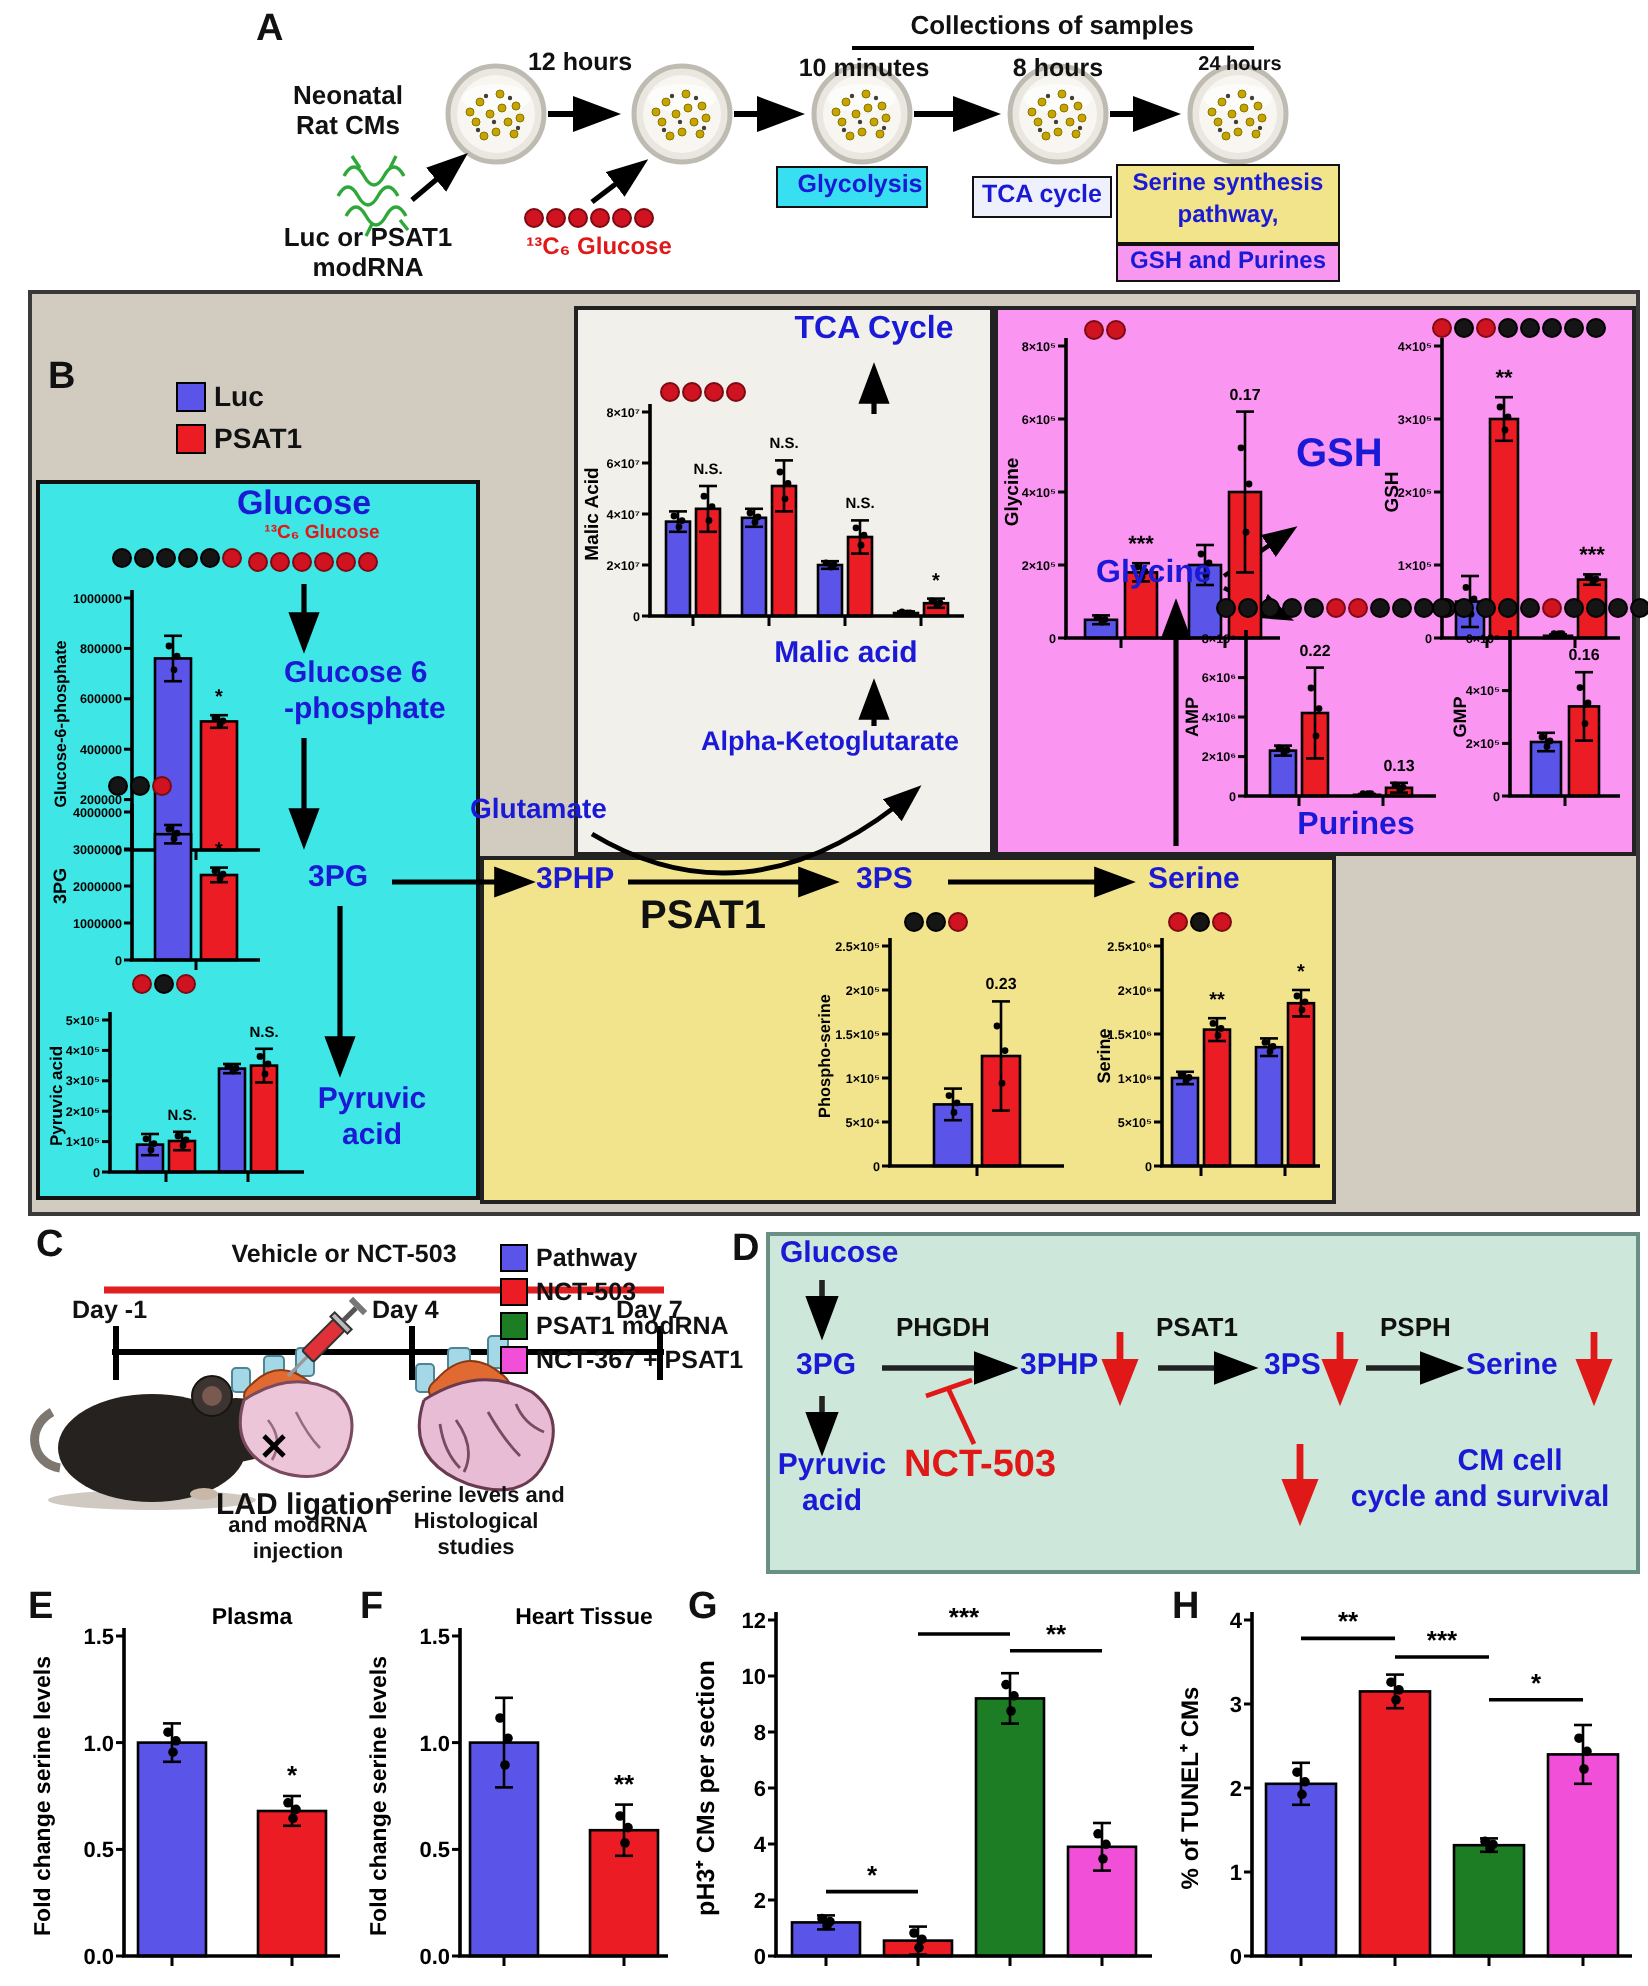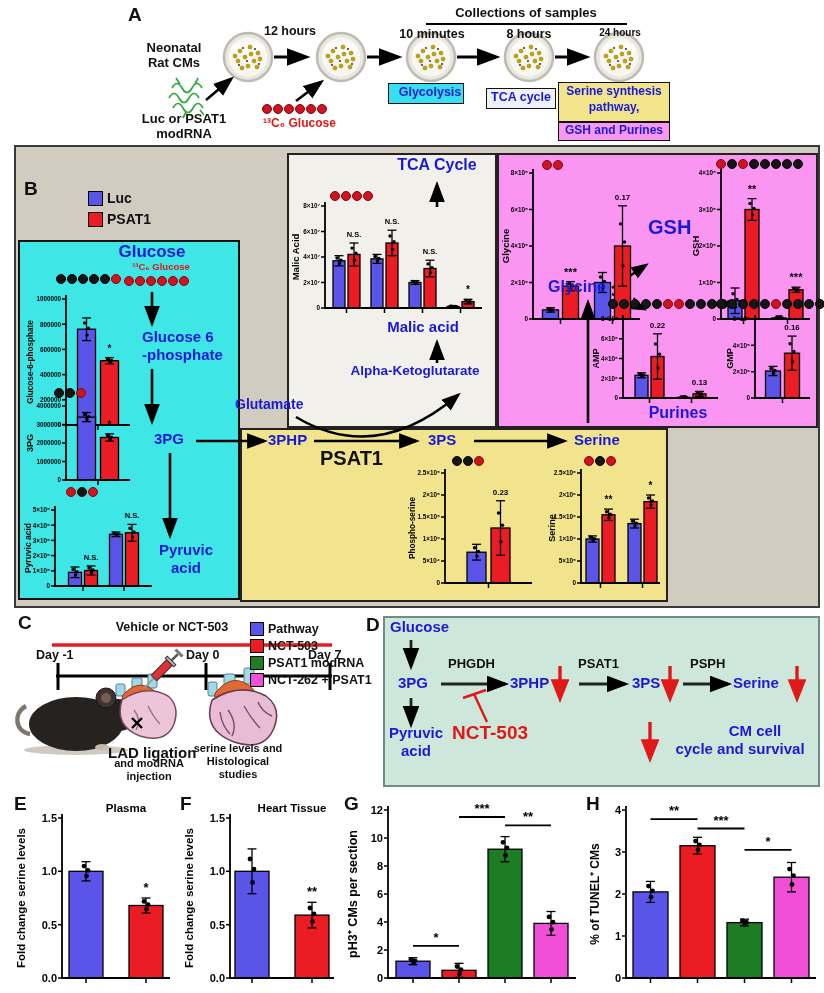--- a/index.html
+++ b/index.html
@@ -754,21 +754,21 @@
       <rect x="40" y="0" width="10" height="16" rx="2" fill="#a5d8e6" stroke="#4d8596"></rect>
       <rect x="4" y="14" width="9" height="14" rx="2" fill="#a5d8e6" stroke="#4d8596"></rect>
       <path d="M14,22 q16,-18 34,-2 q8,8 -2,12 l-30,2 q-10,-6 -2,-12" fill="#e06a32" stroke="#8a3a12"></path>
       <path d="M8,32 q-10,30 22,42 q30,10 40,-14 q8,-20 -8,-32 q-26,-14 -54,4" fill="#e8bcd4" stroke="#6a3a50" stroke-width="1.5"></path>
       <path d="M24,42 q10,14 4,26 M40,38 q8,14 16,22 M54,34 q4,10 14,14 M16,44 q2,14 10,22" stroke="#7a4a62" fill="none" stroke-width="1.4"></path>
     </g>
   </svg>
   <div class="t" style="left:18px;top:612px;font-size:19px">C</div>
   <div class="t ctr" style="left:92px;top:620px;width:160px;font-size:12.5px">Vehicle or NCT-503</div>
   <div class="t" style="left:36px;top:648px;font-size:12.5px">Day -1</div>
-  <div class="t" style="left:186px;top:648px;font-size:12.5px">Day 0</div>
+  <div class="t" style="left:186px;top:648px;font-size:12.5px">Day 4</div>
   <div class="t" style="left:308px;top:648px;font-size:12.5px">Day 7</div>
   <div class="t ctr" style="left:108px;top:744px;width:82px;font-size:15px">LAD ligation</div>
   <div class="t ctr" style="left:108px;top:757px;width:82px;font-size:11px">and modRNA</div>
   <div class="t ctr" style="left:108px;top:770px;width:82px;font-size:11px">injection</div>
   <div class="t ctr" style="left:188px;top:742px;width:100px;font-size:11px">serine levels and</div>
   <div class="t ctr" style="left:188px;top:755px;width:100px;font-size:11px">Histological</div>
   <div class="t ctr" style="left:188px;top:768px;width:100px;font-size:11px">studies</div>
   <div class="leg" style="left:250px;top:622px">
     <span class="sw c-blue" style="width:14px;height:14px"></span>
     <span class="t" style="position:static;font-size:12.5px">Pathway</span>
@@ -776,21 +776,21 @@
   <div class="leg" style="left:250px;top:639px">
     <span class="sw c-red" style="width:14px;height:14px"></span>
     <span class="t" style="position:static;font-size:12.5px">NCT-503</span>
   </div>
   <div class="leg" style="left:250px;top:656px">
     <span class="sw c-green" style="width:14px;height:14px"></span>
     <span class="t" style="position:static;font-size:12.5px">PSAT1 modRNA</span>
   </div>
   <div class="leg" style="left:250px;top:673px">
     <span class="sw c-magenta" style="width:14px;height:14px"></span>
-    <span class="t" style="position:static;font-size:12.5px">NCT-262 + PSAT1</span>
+    <span class="t" style="position:static;font-size:12.5px">NCT-367 + PSAT1</span>
   </div>
 
   <div class="box" id="boxD"></div>
   <svg class="ov" style="left:383px;top:616px" width="437" height="171">
     <defs>
       <marker id="ahD" markerWidth="9" markerHeight="8" refX="6.5" refY="3" orient="auto">
           <path d="M0,0 L8,3 L0,6 z" fill="#000"></path>
         </marker>
       <marker id="ahDr" markerWidth="8" markerHeight="7" refX="5.5" refY="2.75" orient="auto">
           <path d="M0,0 L7,2.75 L0,5.5 z" fill="#e01818"></path>

